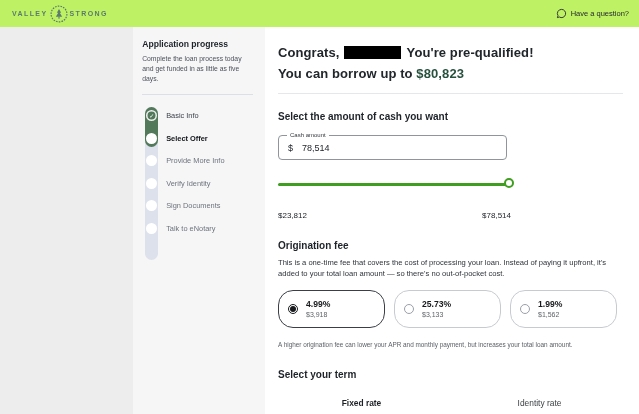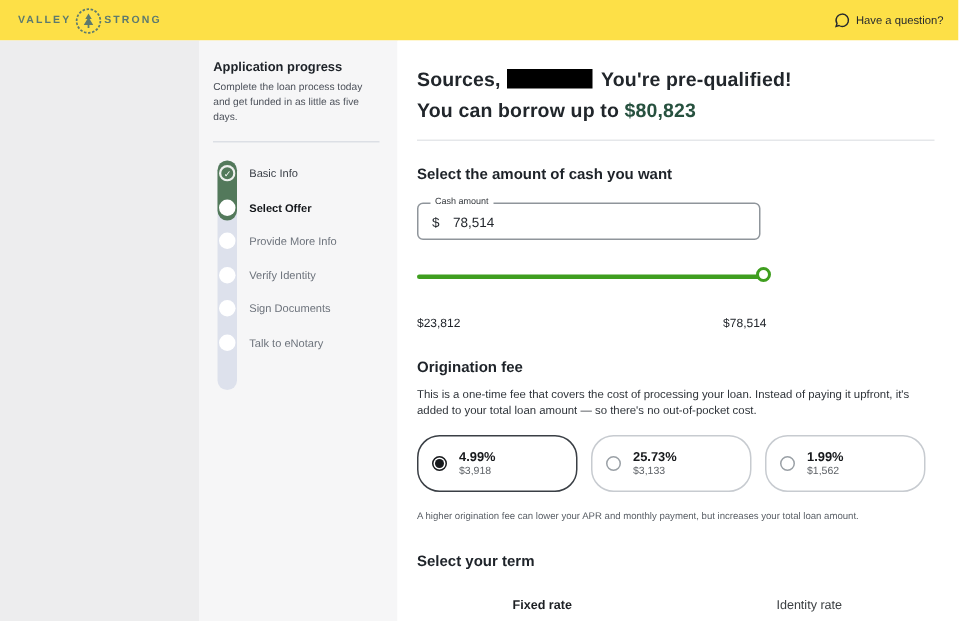--- a/index.html
+++ b/index.html
@@ -1,20 +1,20 @@
 <!DOCTYPE html>
 <html style="--green: #3f9e1f; --green-muted: #53795b; --green-dark: #27513f; --track: #dde1ec;"><head>
 <meta charset="utf-8">
 <style>
   * { margin:0; padding:0; box-sizing:border-box; }
   html,body { width:639px; height:414px; overflow:hidden; background:#fff;
     font-family:"Liberation Sans", sans-serif; color:#22262c; }
 
   
-  .header { height:27px; background:#fde047; display:flex; align-items:center;
+  .header { height:27px; background:#bef264; display:flex; align-items:center;
     justify-content:space-between; padding:0 10px 0 12px; }
   .brand { display:flex; align-items:center; color:#5d7a6e; font-weight:bold;
     font-size:7px; letter-spacing:1.4px; }
   .brand svg { width:20px; height:20px; margin:0 1px; }
   .help { display:flex; align-items:center; gap:4px; font-size:7.5px; color:#26292e; cursor:pointer; }
   .help svg { width:11px; height:11px; }
 
   
   .page-body { display:flex; height:387px; }
   .left-gutter { width:137px; background:#ededee; }
@@ -145,21 +145,21 @@
           <div class="step-row upcoming">
             <span class="step-dot"></span>
             <span class="step-label">Talk to eNotary</span>
           </div>
         </div>
     </div>
   </div>
 
   <div class="main">
     <div class="h1">
-      <span>Sources,</span><span class="redacted"></span><span>You're pre-qualified!</span>
+      <span>Congrats,</span><span class="redacted"></span><span>You're pre-qualified!</span>
     </div>
     <div class="h1">
       <span>You can borrow up to </span><span class="borrow-amt">$80,823</span>
     </div>
     <div class="main-divider"></div>
 
     <div class="sec-title cash-title">Select the amount of cash you want</div>
 
     <div class="field">
       <span class="field-label">Cash amount</span>

